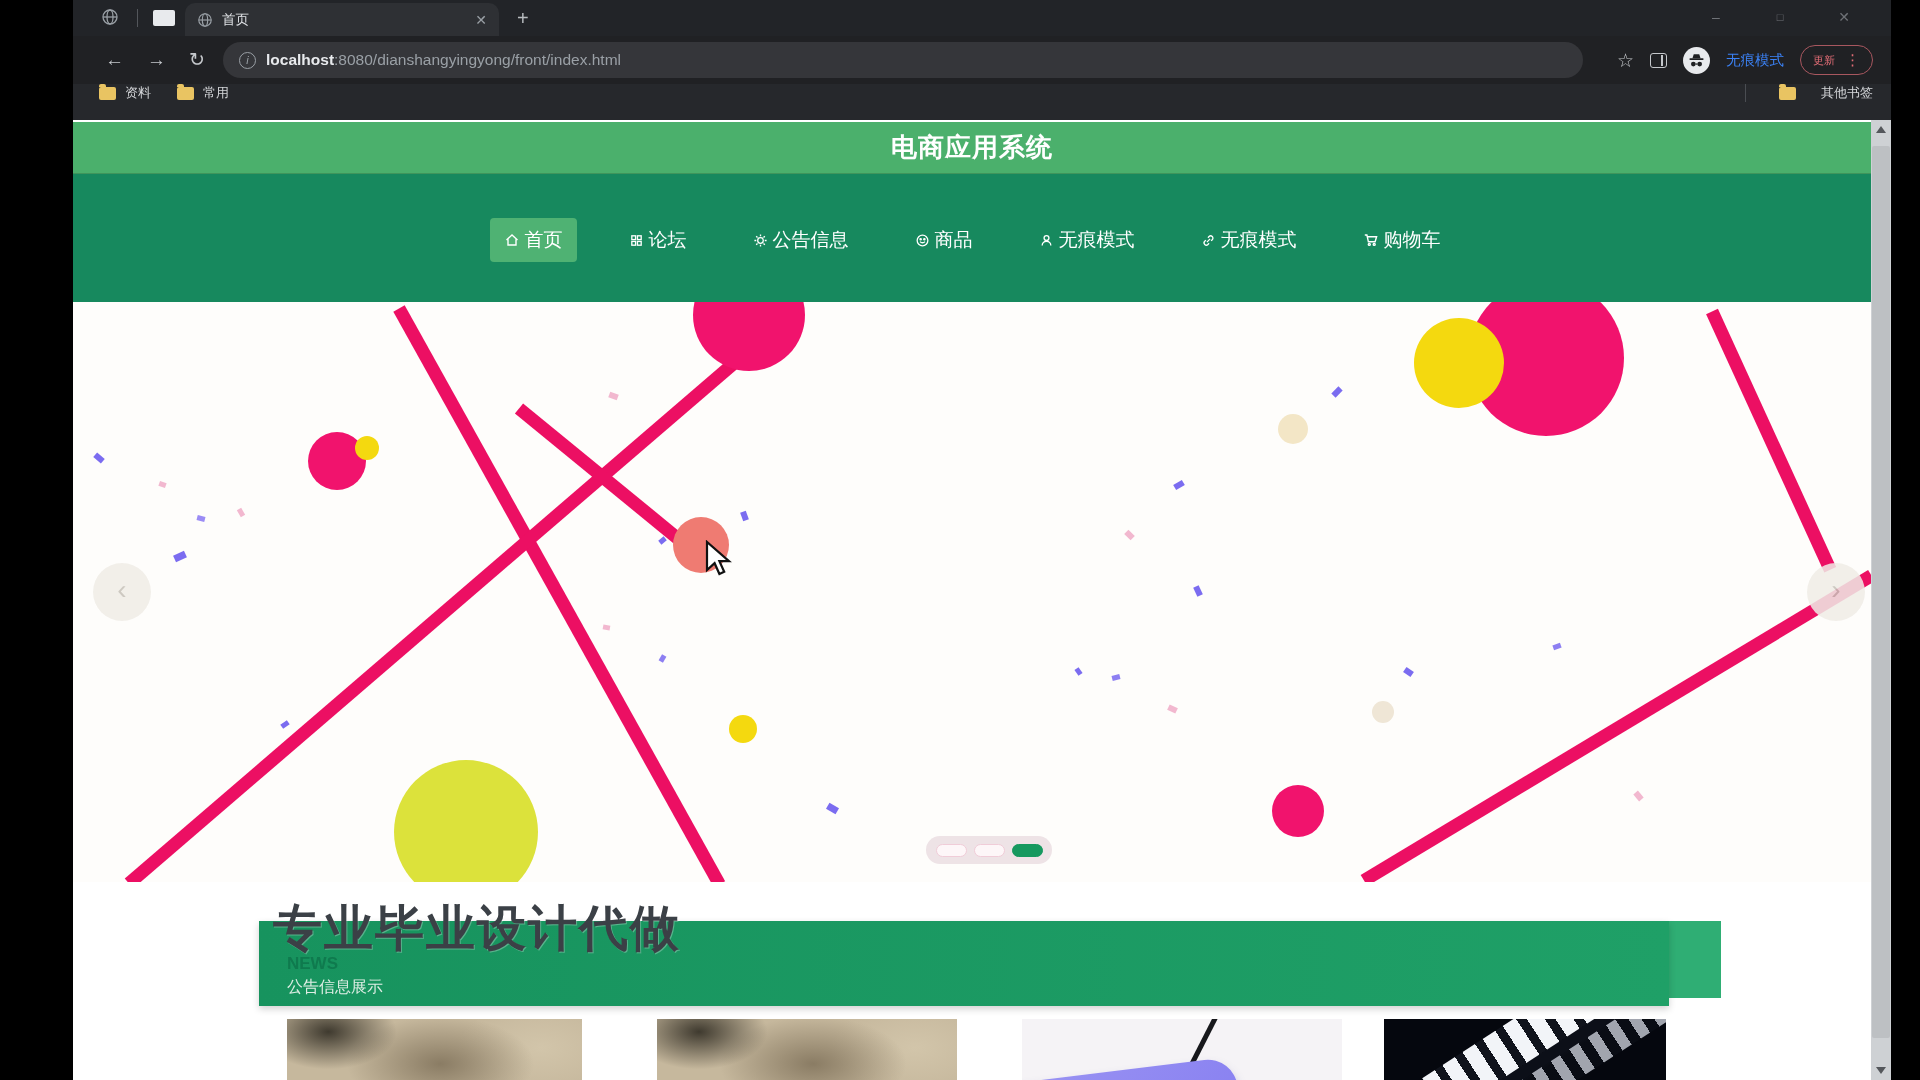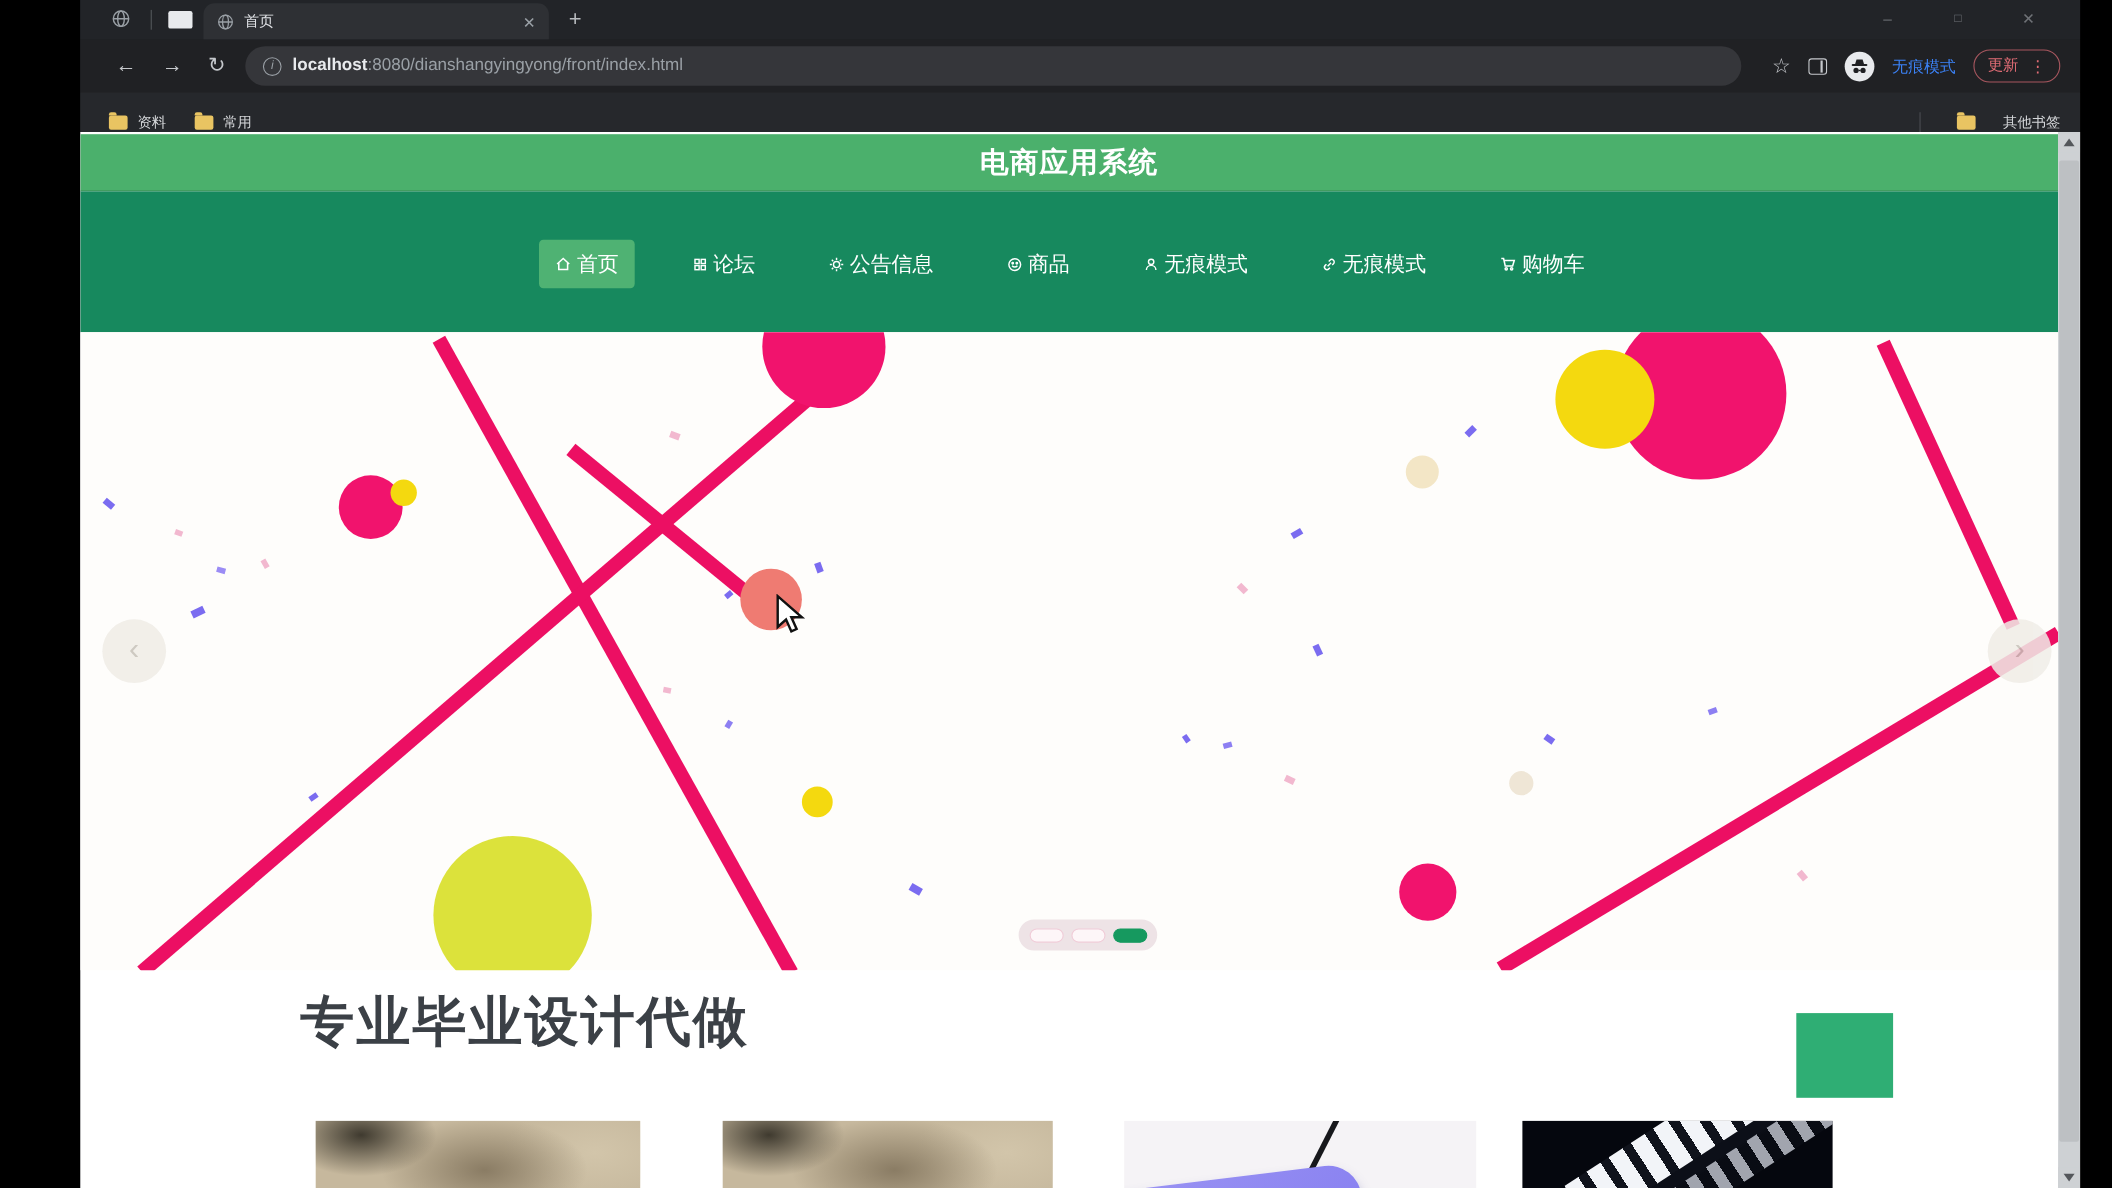--- a/index.html
+++ b/index.html
@@ -31,25 +31,25 @@
   .url .host { color:#e8eaed; font-weight:bold; }
   .url .rest { color:#9aa0a6; }
   .tb-right { position:absolute; right:18px; top:0; height:48px; display:flex; align-items:center; gap:16px; }
   .star { color:#c5c8cc; font-size:19px; }
   .panel-ic { width:17px; height:15px; border:1.7px solid #c5c8cc; border-radius:3px; position:relative; }
   .panel-ic::after { content:""; position:absolute; right:3px; top:1px; bottom:1px; width:1.7px; background:#c5c8cc; }
   .incog { width:27px; height:27px; background:#e8eaed; border-radius:50%; display:flex; align-items:center; justify-content:center; }
   .incog-label { color:#3b82f6; font-size:14.5px; }
   .update-pill { border:1.5px solid #a8575f; border-radius:15px; height:30px; display:flex; align-items:center;
                  gap:10px; padding:0 12px; }
-  .update-pill .txt { color:#e06c75; font-size:14px; }
+  .update-pill .txt { color:#e06c75; font-size:11px; }
   .update-pill .dots { color:#e06c75; font-size:15px; letter-spacing:0; }
 
   .bookmarks { position:absolute; left:0; top:84px; width:100%; height:36px; background:#26282c;
-               display:flex; align-items:flex-end; font-size:13px; color:#d4d6d9; }
+               display:flex; align-items:flex-start; font-size:13px; color:#d4d6d9; }
   .bm-item { display:flex; align-items:center; gap:9px; margin-left:26px; }
   .folder { width:17px; height:13px; background:#e9c462; border-radius:2px; position:relative; flex:none;}
   .folder::before { content:""; position:absolute; left:0; top:-3px; width:7px; height:3px; background:#e9c462; border-radius:2px 2px 0 0; }
   .bm-right { position:absolute; right:18px; display:flex; align-items:center; gap:25px; }
   .bm-sep { width:1px; height:18px; background:#4a4d52; margin-right:8px; }
 
   
   #page { position:absolute; left:0; top:120px; width:1818px; height:960px; background:#fff; overflow:hidden; }
 
   .site-header { position:absolute; left:0; top:2px; width:1798px; height:52px; background:#4bb06c;
@@ -323,20 +323,24 @@
       <div class="hero-arrow" style="left:1734px;top:261px;">›</div>
 
       <div class="dots-wrap">
         <span class="dot"></span>
         <span class="dot"></span>
         <span class="dot active"></span>
       </div>
     </div>
 
     <div class="banner-tail"></div>
+    <div class="banner">
+      <span class="banner-kicker">NEWS</span>
+      <span class="banner-sub">公告信息展示</span>
+    </div>
     <div class="watermark">专业毕业设计代做</div>
 
     <div class="imgcard img-kbd" style="left:214px; width:295px;"></div>
     <div class="imgcard img-kbd" style="left:584px; width:300px;"></div>
     <div class="imgcard img-pen" style="left:949px; width:320px;">
       <div class="pen-stick"></div>
       <div class="pen-device"></div>
     </div>
     <div class="imgcard img-globe" style="left:1311px; width:282px;">
       <div class="globe-glow"></div>

